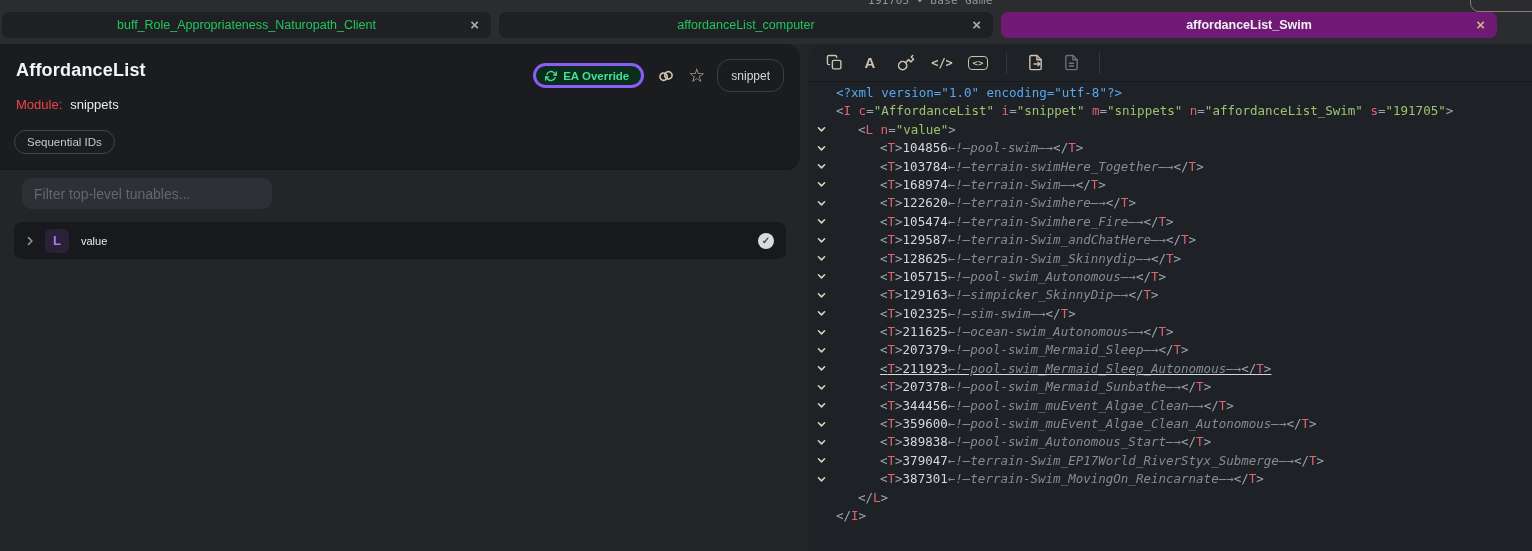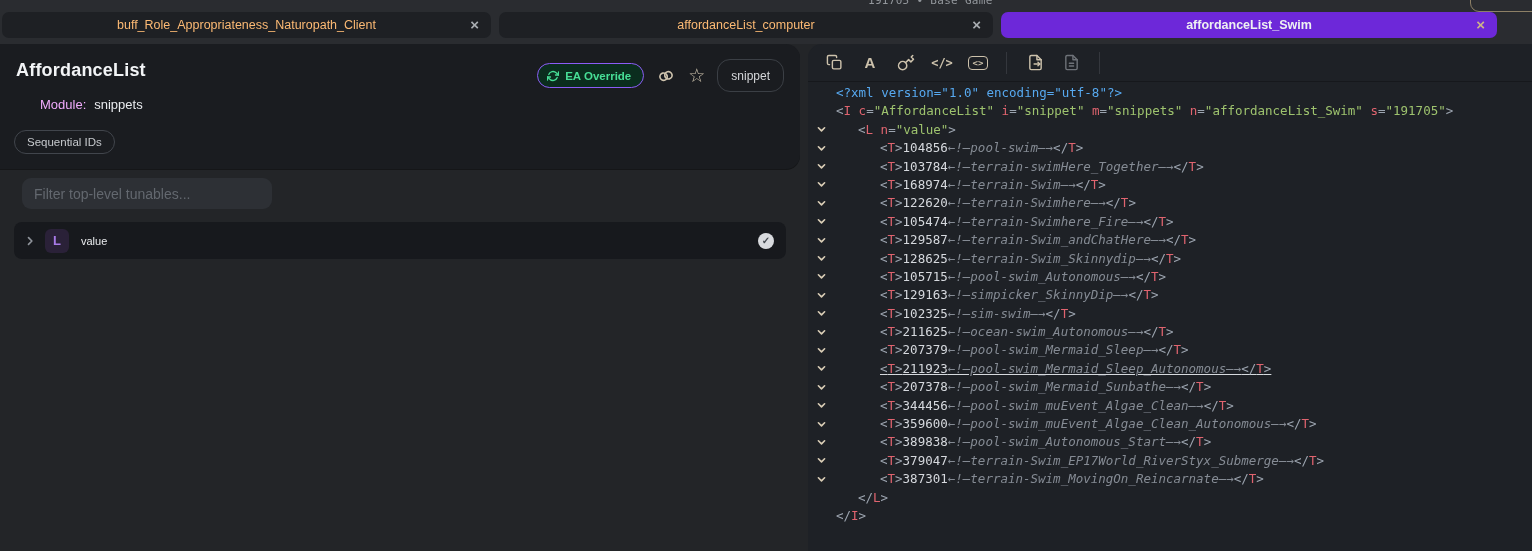--- a/index.html
+++ b/index.html
@@ -17,45 +17,45 @@
     font-family:"DejaVu Sans Mono", monospace; font-size:11px; color:#93979c;
     letter-spacing:.3px; white-space:nowrap; }
   .cropped-btn { position:absolute; left:1470px; top:-17px; width:78px; height:29px;
     border:1.5px solid #8d8066; border-radius:9px; background:transparent; }
   .tab { position:absolute; top:12px; height:26px; border-radius:7px;
     background:#1e2024; display:flex; align-items:center; justify-content:center;
     cursor:default; }
   .tab.t0 { left:2px;    width:489px; }
   .tab.t1 { left:499px;  width:494px; }
   .tab.t2 { left:1001px; width:496px; }
-  .tab .tab-label { font-size:12.5px; color:#fdba74; max-width:86%;
+  .tab .tab-label { font-size:12.5px; color:#22c55e; max-width:86%;
     overflow:hidden; text-overflow:ellipsis; white-space:nowrap; }
   .tab .tab-close { position:absolute; right:12px; top:50%; transform:translateY(-53%);
     font-size:15px; font-weight:700; color:#a9adb2; line-height:1; cursor:pointer; }
-  .tab.active { background:#6d28d9; }
+  .tab.active { background:#701a75; }
   .tab.active .tab-label { color:#eef0f2; font-weight:700; }
   .tab.active .tab-close { color:#cdb488; }
   
   .left-card { position:absolute; left:0; top:44px; width:800px; height:125px;
     background:#1a1c20; border-radius:0 14px 14px 0;
     box-shadow:0 1px 0 rgba(0,0,0,.4); }
   .page-title { position:absolute; left:16px; top:16px; font-size:18px;
     font-weight:700; color:#f2f4f6; letter-spacing:.2px; }
   .hdr-right { position:absolute; right:16px; top:15px; display:flex;
     align-items:center; gap:12px; }
   .ea-pill { display:flex; align-items:center; gap:6px; height:25px;
-    padding:0 12px 0 9px; border:1px solid #8b5cf6; background:#0b2d1e;
+    padding:0 12px 0 9px; border:3px solid #8b5cf6; background:#0b2d1e;
     border-radius:13px; color:#47de96; font-size:11.5px; font-weight:700; }
   .ea-pill svg { stroke:#47de96; }
   .icon-btn { display:flex; align-items:center; color:#cfc4ae; cursor:pointer; }
   .star-glyph { font-size:19px; line-height:1; color:#cfc4ae; }
   .type-pill { height:33px; padding:0 13px; display:flex; align-items:center;
     border:1px solid #3b3f45; border-radius:13px; color:#d5d7da; font-size:12px; }
   .module-row { position:absolute; left:16px; top:53px; font-size:13px; }
-  .module-label { color:#f0abfc;margin-left:24px; }
+  .module-label { color:#ef4444; }
   .module-value { color:#e9ebee; margin-left:8px; }
   .seq-pill { position:absolute; left:14px; top:86px; height:24px; padding:0 12px;
     display:inline-flex; align-items:center; border:1px solid #41454c;
     border-radius:12px; color:#c6c9cd; font-size:11.5px; cursor:pointer; }
   
   .filter-input { position:absolute; left:22px; top:178px; width:250px; height:31px;
     background:#2d3035; border:none; border-radius:9px; padding:0 12px;
     font-size:14px; color:#d5d8db; font-family:"Liberation Sans",sans-serif; outline:none; }
   .filter-input::placeholder { color:#63686f; }
   .tree-row { position:absolute; left:14px; top:222px; width:772px; height:37px;

